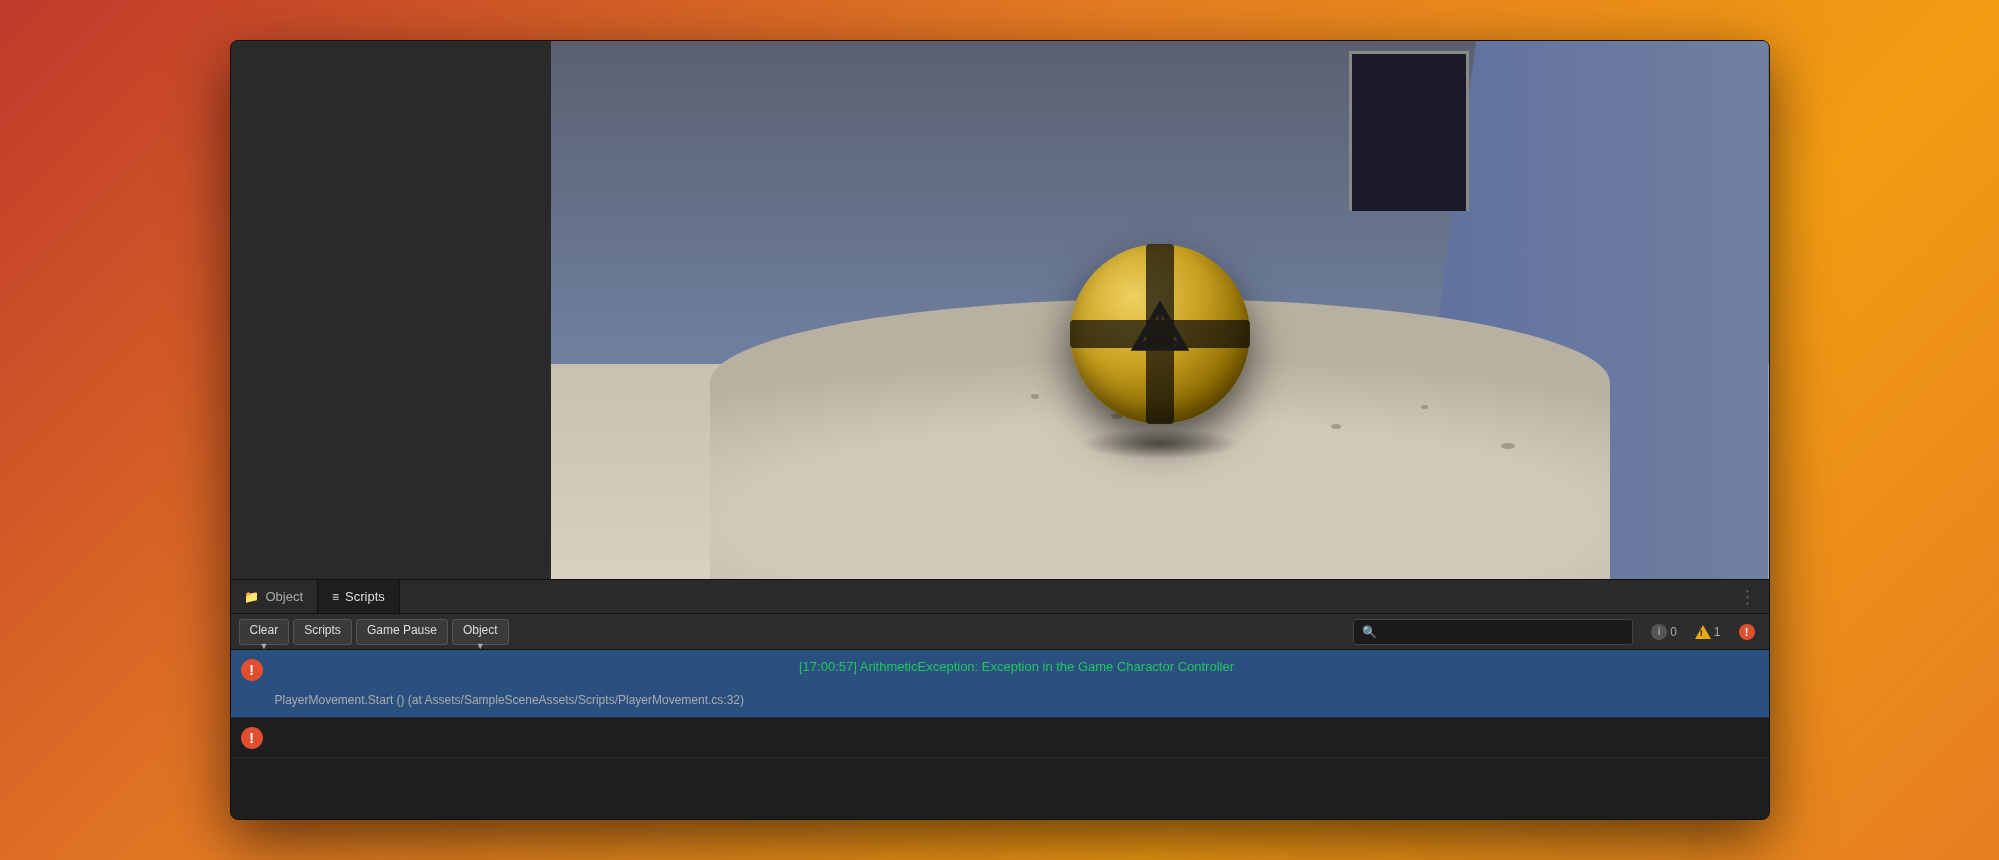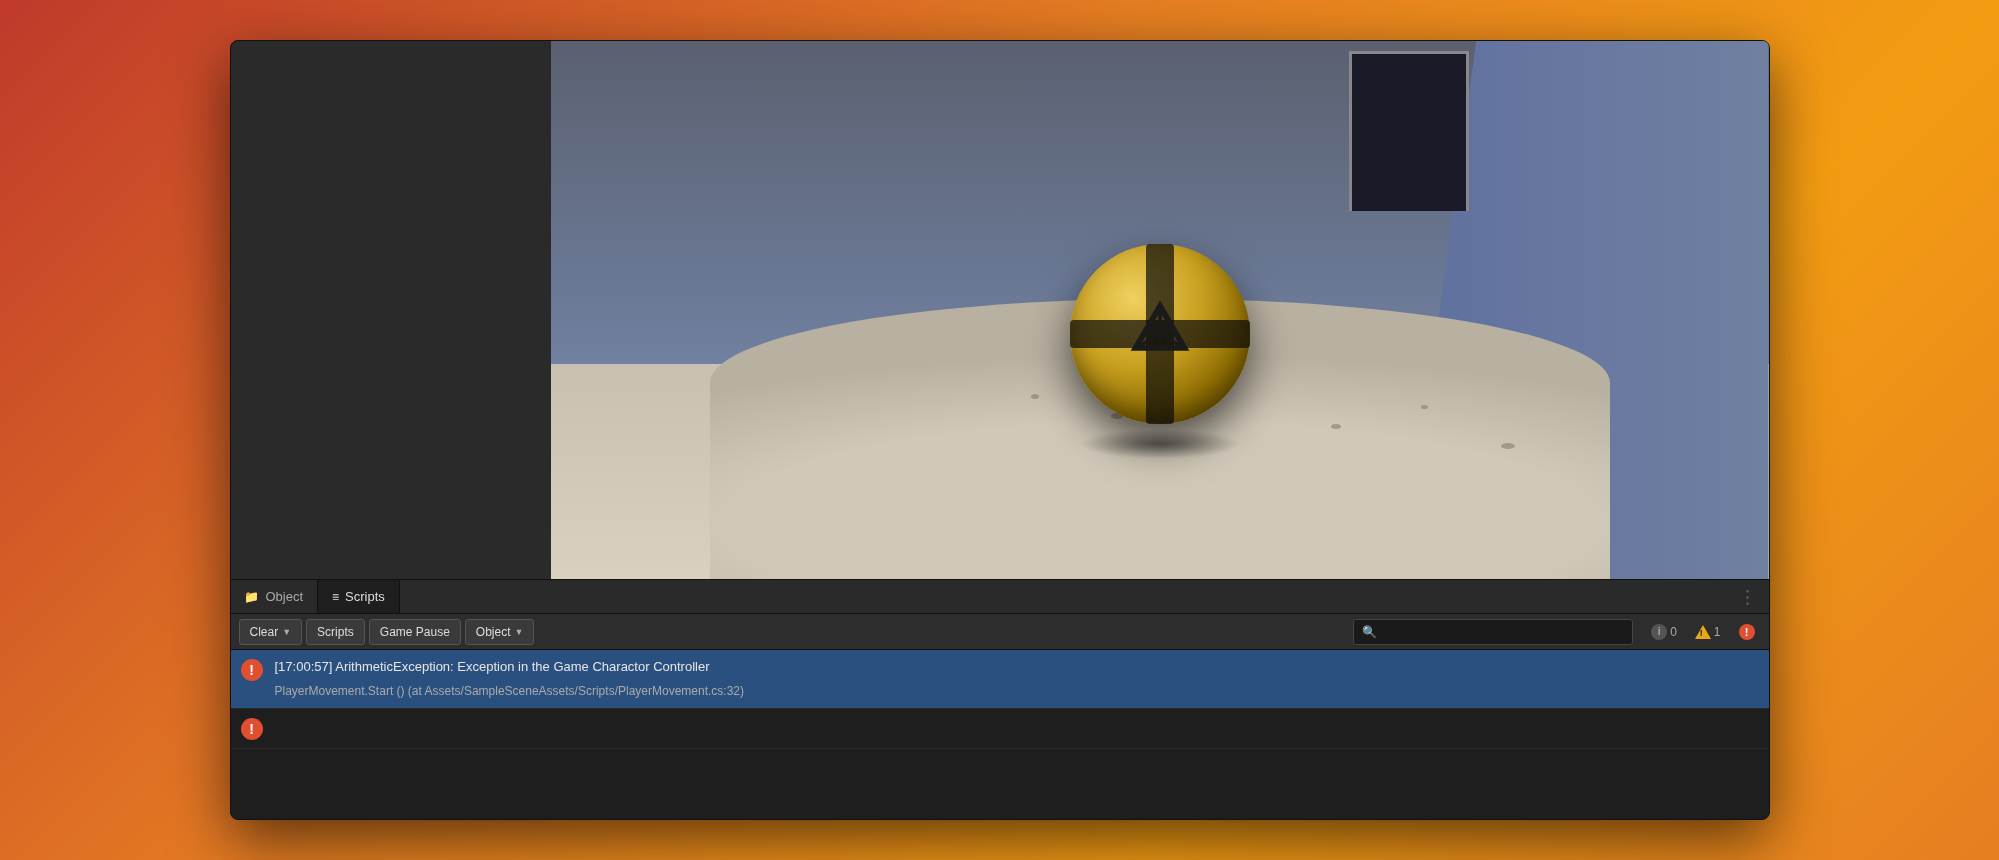--- a/index.html
+++ b/index.html
@@ -220,20 +220,21 @@
       align-items: center;
       gap: 4px;
       padding: 3px 10px;
       background: #3a3a3a;
       border: 1px solid #555;
       border-radius: 3px;
       color: #ddd;
       font-size: 12px;
       cursor: pointer;
       height: 26px;
+      flex-direction: column;
     }
 
     .toolbar-btn .dropdown-arrow {
       font-size: 9px;
       color: #aaa;
     }
 
     .toolbar-spacer {
       flex: 1;
     }
@@ -360,30 +361,31 @@
       color: white;
       font-weight: bold;
       font-size: 14px;
     }
 
     .log-entry-text {
       flex: 1;
     }
 
     .log-entry-title {
-      color: #e5e5e5;
+      color: #22c55e;
       font-size: 13px;
       line-height: 1.4;
+      text-align: center;
     }
 
     .log-entry-subtitle {
       color: #aaa;
       font-size: 12px;
       line-height: 1.4;
-      margin-top: 7px;
+      margin-top: 16px;
     }
   </style>
 </head>
 <body>
 
 <div class="unity-window">
   <div class="main-area">
 
     <div class="left-panel"></div>
 

